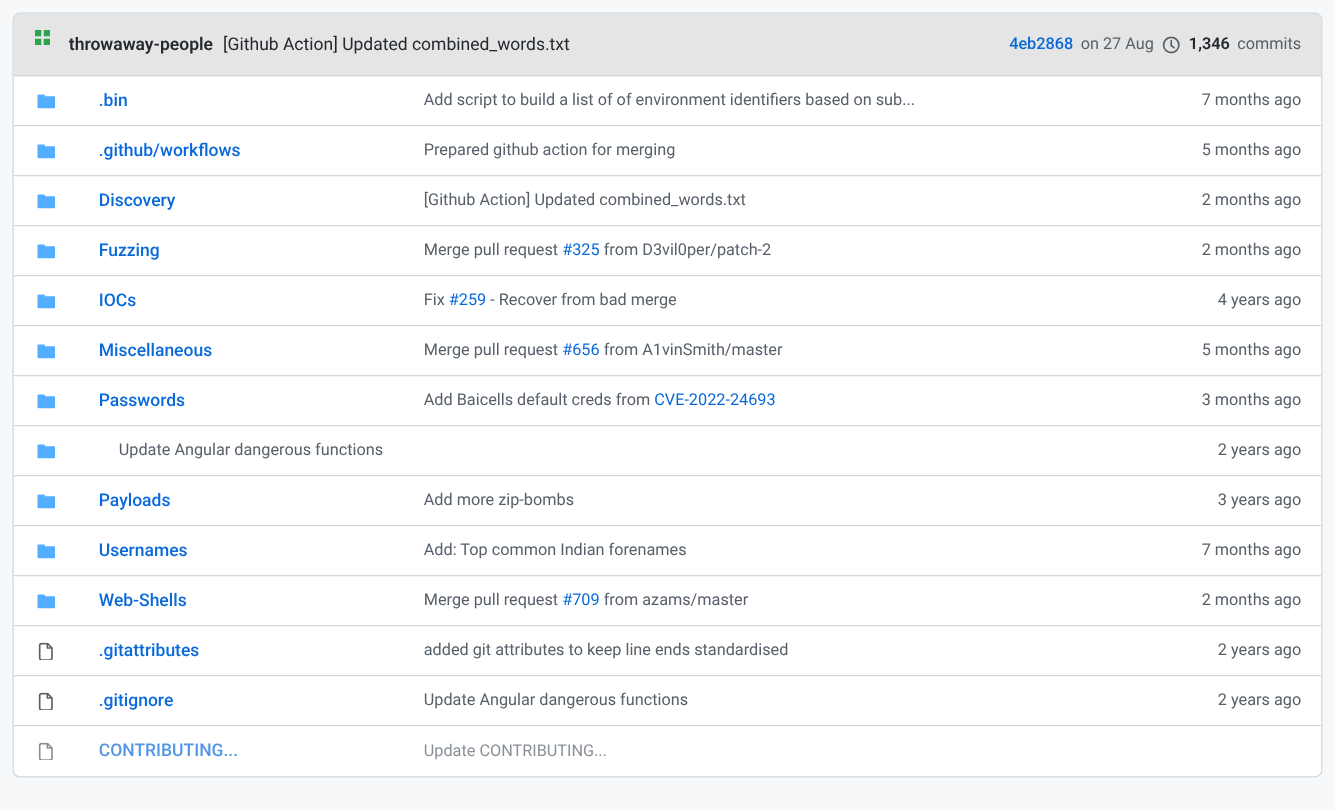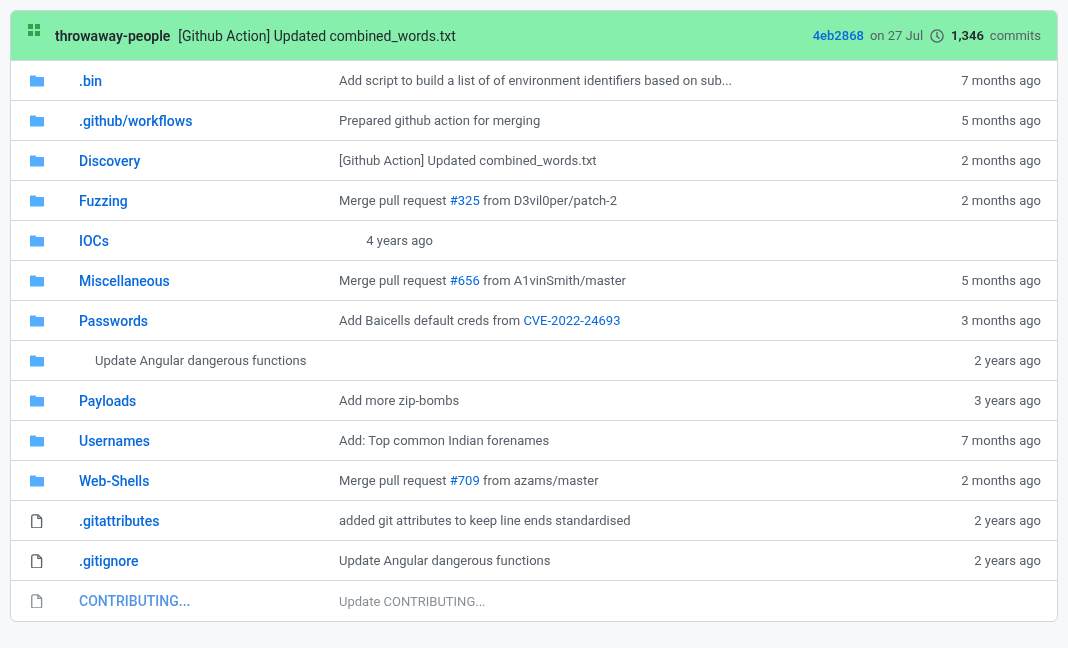--- a/index.html
+++ b/index.html
@@ -25,21 +25,21 @@
       width: 1048px;
       overflow: hidden;
     }
 
     .repo-header {
       display: flex;
       align-items: center;
       justify-content: space-between;
       padding: 12px 16px;
       border-bottom: 1px solid #d0d7de;
-      background: #86efac;
+      background: #e5e5e5;
     }
 
     .repo-header-left {
       display: flex;
       align-items: center;
       gap: 8px;
     }
 
     .repo-icon {
       color: #2da44e;
@@ -183,21 +183,21 @@
           <rect x="8" y="1" width="5" height="5" fill="#2da44e"></rect>
           <rect x="1" y="8" width="5" height="5" fill="#2da44e"></rect>
           <rect x="8" y="8" width="5" height="5" fill="#2da44e"></rect>
         </svg>
       </span>
       <span class="repo-title">throwaway-people</span>
       <span class="repo-commit-msg">[Github Action] Updated combined_words.txt</span>
     </div>
     <div class="repo-header-right">
       <span class="commit-hash">4eb2868</span>
-      <span class="commit-date">on 27 Jul</span>
+      <span class="commit-date">on 27 Aug</span>
       <span class="clock-icon">
         <svg class="clock-svg" viewBox="0 0 16 16" fill="none" xmlns="http://www.w3.org/2000/svg">
           <circle cx="8" cy="8" r="7" stroke="#57606a" stroke-width="1.5"></circle>
           <line x1="8" y1="4" x2="8" y2="8.5" stroke="#57606a" stroke-width="1.5" stroke-linecap="round"></line>
           <line x1="8" y1="8.5" x2="10.5" y2="10.5" stroke="#57606a" stroke-width="1.5" stroke-linecap="round"></line>
         </svg>
       </span>
       <span class="commits-link">1,346</span>
       <span>commits</span>
     </div>
@@ -244,20 +244,21 @@
         <div class="file-commit-col">Merge pull request <a href="#" class="commit-link">#325</a> from D3vil0per/patch-2</div>
         <div class="file-time-col">2 months ago</div>
       </div>
       <div class="file-row">
         <div class="file-icon-col">
           <svg class="folder-svg" viewBox="0 0 16 16" fill="#54aeff" xmlns="http://www.w3.org/2000/svg">
         <path d="M1.75 2.5A.75.75 0 0 0 1 3.25v9.5c0 .414.336.75.75.75h12.5a.75.75 0 0 0 .75-.75V4.75a.75.75 0 0 0-.75-.75H7.5L6.25 2.5H1.75z"></path>
       </svg>
         </div>
         <div class="file-name-col"><a href="#" class="file-name">IOCs</a></div>
+        <div class="file-commit-col">Fix <a href="#" class="commit-link">#259</a> - Recover from bad merge</div>
         <div class="file-time-col">4 years ago</div>
       </div>
       <div class="file-row">
         <div class="file-icon-col">
           <svg class="folder-svg" viewBox="0 0 16 16" fill="#54aeff" xmlns="http://www.w3.org/2000/svg">
         <path d="M1.75 2.5A.75.75 0 0 0 1 3.25v9.5c0 .414.336.75.75.75h12.5a.75.75 0 0 0 .75-.75V4.75a.75.75 0 0 0-.75-.75H7.5L6.25 2.5H1.75z"></path>
       </svg>
         </div>
         <div class="file-name-col"><a href="#" class="file-name">Miscellaneous</a></div>
         <div class="file-commit-col">Merge pull request <a href="#" class="commit-link">#656</a> from A1vinSmith/master</div>

